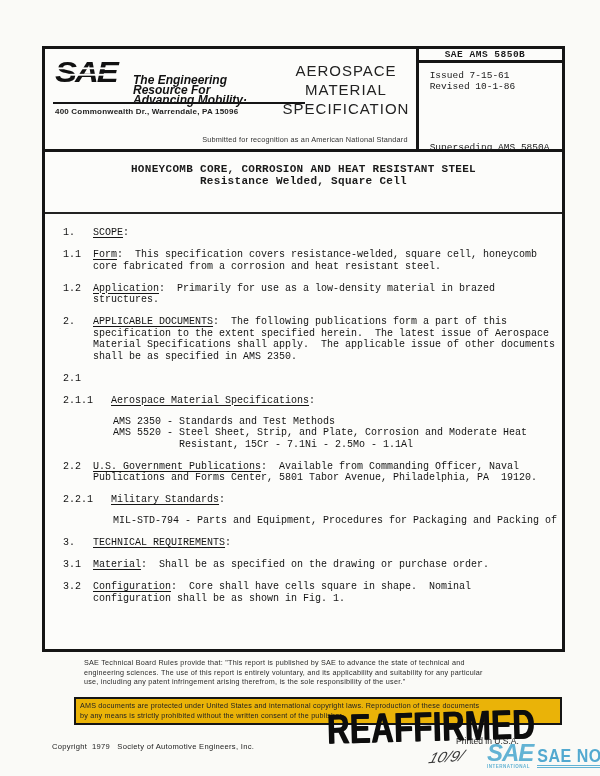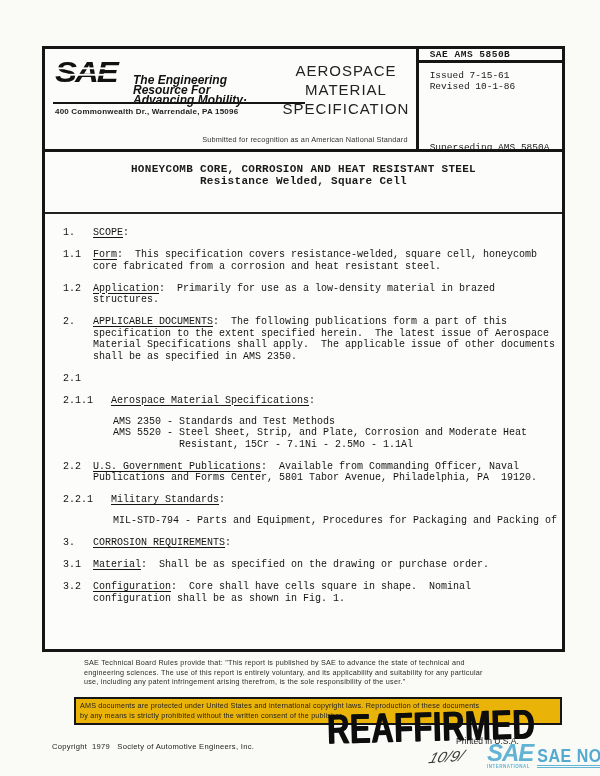--- a/index.html
+++ b/index.html
@@ -35,21 +35,21 @@
     font-size:12px; font-weight:bold; font-style:italic; line-height:10px; color:#111;
   }
   .logo-rule { position:absolute; left:8px; top:53px; width:252px; height:2px; background:#151515; }
   .address { position:absolute; left:10px; top:58px; font-size:8px; font-weight:bold; color:#222; letter-spacing:.2px; }
   .submitted { position:absolute; right:8px; bottom:5px; font-size:7.3px; color:#333; letter-spacing:.2px;text-align:right; }
   .doc-type {
     position:absolute; left:228px; top:12px; width:146px;
     text-align:center; font-size:15px; line-height:19px; letter-spacing:1px; color:#222;
   }
   .hdr-right { width:148px; border-left:3px solid #151515; display:flex; flex-direction:column; }
-  .ams-num-box { height:34px; border-bottom:3px solid #151515; display:flex; align-items:center; padding-left:11px; }
+  .ams-num-box { height:34px; border-bottom:3px solid #151515; display:flex; align-items:center; padding-left:26px; }
   .ams-num { font-size:9.5px; font-weight:bold; letter-spacing:.5px; }
   .dates { padding:7px 8px 0 11px; font-size:9.5px; line-height:11px; }
   .superseding { padding:8px 0 0 11px; font-size:9.5px;margin-top:42px; }
 
   
   .mb-title { height:62px; border-bottom:2px solid #222; text-align:center; padding-top:11px;
     font-size:11px; font-weight:bold; line-height:12px; letter-spacing:.3px; }
 
   
   .mb-body { padding:13px 4px 0 18px; font-family:"Liberation Mono","DejaVu Sans Mono",monospace;
@@ -169,21 +169,21 @@
 
     <div class="para w5">
       <span class="pnum">2.2.1</span>
       <span class="ptxt"><span class="u">Military Standards</span><span>:</span></span>
     </div>
 
     <div class="listblock">MIL-STD-794 - Parts and Equipment, Procedures for Packaging and Packing of</div>
 
     <div class="para">
       <span class="pnum">3.</span>
-      <span class="ptxt"><span class="u">CORROSION REQUIREMENTS</span><span>:</span></span>
+      <span class="ptxt"><span class="u">TECHNICAL REQUIREMENTS</span><span>:</span></span>
     </div>
 
     <div class="para">
       <span class="pnum">3.1</span>
       <span class="ptxt"><span class="u">Material</span><span>:  Shall be as specified on the drawing or purchase order.</span></span>
     </div>
 
     <div class="para">
       <span class="pnum">3.2</span>
       <span class="ptxt"><span class="u">Configuration</span><span>:  Core shall have cells square in shape.  Nominal

